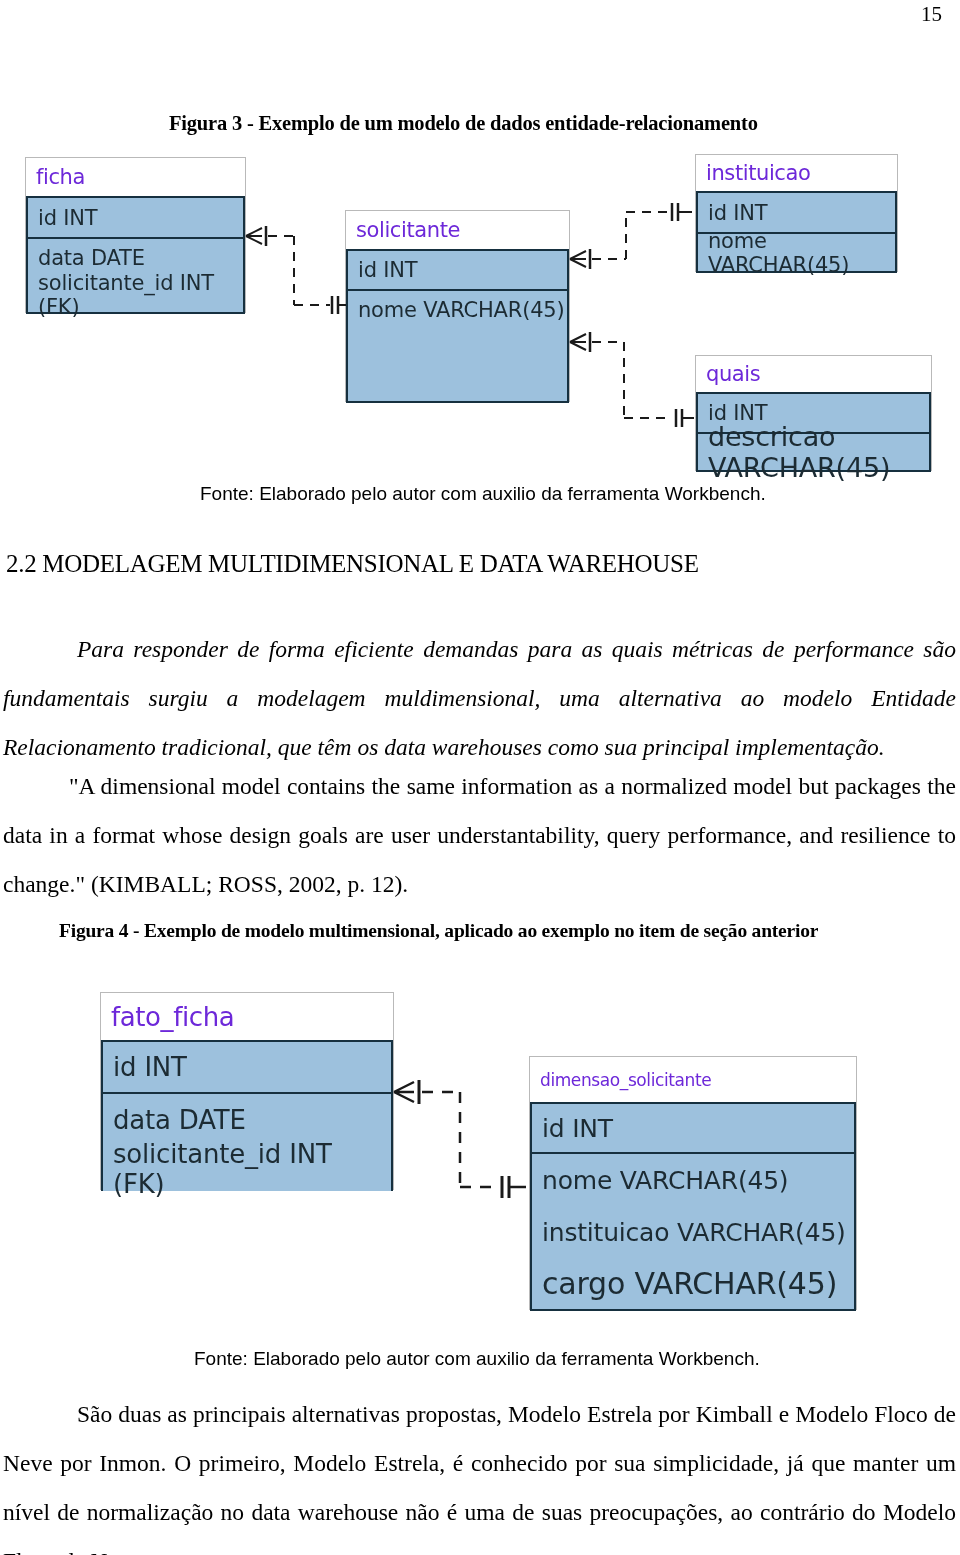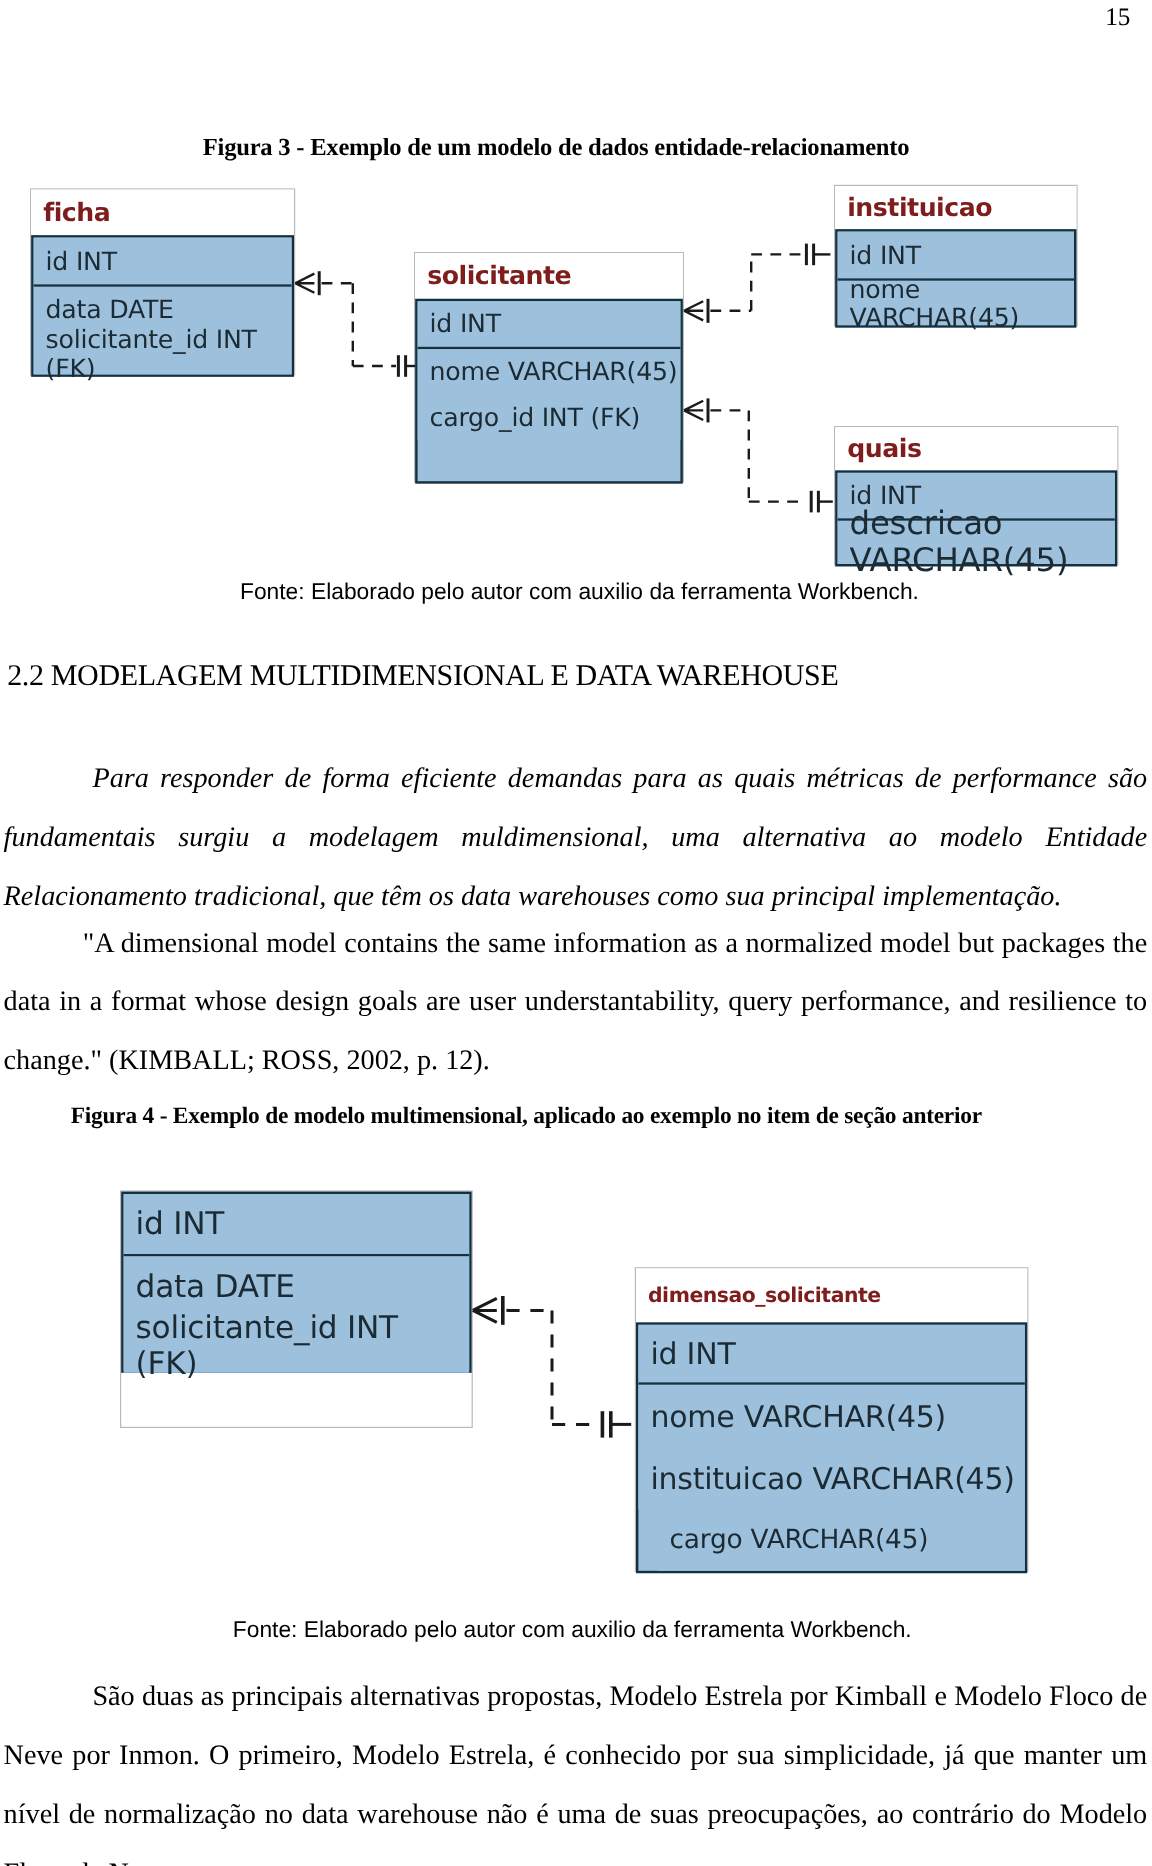--- a/index.html
+++ b/index.html
@@ -64,22 +64,22 @@
   
   .er-table {
     position:absolute;
     box-sizing:border-box;
     background:#ffffff;
     border:1px solid #b9b9b9;
     font-family:"DejaVu Sans", sans-serif;
   }
   .er-title {
     box-sizing:border-box;
-    font-weight:bold;
-    color:#7f1d1d;
+    font-weight:normal;
+    color:#6d28d9;
     background:#ffffff;
     display:flex; align-items:center;
     padding-left:10px;
     letter-spacing:-0.4px;
   }
   .er-body {
     box-sizing:border-box;
     border:2px solid #16303f;
     border-top:2px solid #16303f;
     background:#9dc1dd;
@@ -114,21 +114,20 @@
       <div class="er-field" style="height:38px; font-size:21px;">data DATE</div>
       <div class="er-field" style="height:35px; font-size:21px;">solicitante_id INT (FK)</div>
     </div>
   </div>
 
   <div class="er-table" style="left:345px; top:210px; width:225px; height:192px;">
     <div class="er-title" style="height:38px; font-size:21px;text-align:center;">solicitante</div>
     <div class="er-body" style="height:154px;">
       <div class="er-field pk-sep" style="height:40px; font-size:21px;">id INT</div>
       <div class="er-field" style="height:38px; font-size:21px;">nome VARCHAR(45)</div>
-      <div class="er-field" style="height:38px; font-size:21px;">cargo_id INT (FK)</div>
     </div>
   </div>
 
   <div class="er-table" style="left:695px; top:154px; width:203px; height:118px;">
     <div class="er-title" style="height:36px; font-size:21px;">instituicao</div>
     <div class="er-body" style="height:82px;">
       <div class="er-field pk-sep" style="height:41px; font-size:21px;">id INT</div>
       <div class="er-field" style="height:37px; font-size:21px;">nome VARCHAR(45)</div>
     </div>
   </div>
@@ -192,34 +191,35 @@
   <div class="fig-source" id="src-fig3">Fonte: Elaborado pelo autor com auxilio da ferramenta Workbench.</div>
 
   <div class="heading" id="sec-heading">2.2 MODELAGEM MULTIDIMENSIONAL E DATA WAREHOUSE</div>
 
   <div class="para" id="para-1">Para responder de forma eficiente demandas para as quais métricas de performance são fundamentais surgiu a modelagem muldimensional, uma alternativa ao modelo Entidade Relacionamento tradicional, que têm os data warehouses como sua principal implementação.</div>
   <div class="para" id="para-2">"A dimensional model contains the same information as a normalized model but packages the data in a format whose design goals are user understantability, query performance, and resilience to change." (KIMBALL; ROSS, 2002, p. 12).</div>
 
   <div class="fig-caption" id="cap-fig4">Figura 4 - Exemplo de modelo multimensional, aplicado ao exemplo no item de seção anterior</div>
 
   <div class="er-table" style="left:100px; top:992px; width:294px; height:198px;">
+    <div class="er-title" style="height:47px; font-size:26px;">fato_ficha</div>
     <div class="er-body" style="height:151px;">
       <div class="er-field pk-sep" style="height:52px; font-size:26px;">id INT</div>
       <div class="er-field" style="height:52px; font-size:26px;">data DATE</div>
       <div class="er-field" style="height:45px; font-size:26px;">solicitante_id INT (FK)</div>
     </div>
   </div>
 
   <div class="er-table" style="left:529px; top:1056px; width:328px; height:254px;">
     <div class="er-title" style="height:45px; font-size:17px;">dimensao_solicitante</div>
     <div class="er-body" style="height:209px;">
       <div class="er-field pk-sep" style="height:50px; font-size:25px;">id INT</div>
       <div class="er-field" style="height:52px; font-size:25px;">nome VARCHAR(45)</div>
       <div class="er-field" style="height:52px; font-size:25px;">instituicao VARCHAR(45)</div>
-      <div class="er-field" style="height:51px; font-size:22px;margin-left:16px;">cargo VARCHAR(45)</div>
+      <div class="er-field" style="height:51px; font-size:30px;">cargo VARCHAR(45)</div>
     </div>
   </div>
 
   <div class="conn" style="left:392px; top:1075px; width:144px; height:125px;">
     <svg width="146" height="127" viewBox="0 0 146 127">
 
       <path d="M2,17 L22,7 M2,17 L22,17 M2,17 L22,27" stroke="#1a1a1a" stroke-width="2.5" fill="none"></path>
       <line x1="27" y1="5" x2="27" y2="29" stroke="#1a1a1a" stroke-width="3"></line>
 
       <line x1="30" y1="17" x2="68" y2="17" stroke="#1a1a1a" stroke-width="2.5" stroke-dasharray="11,9"></line>

